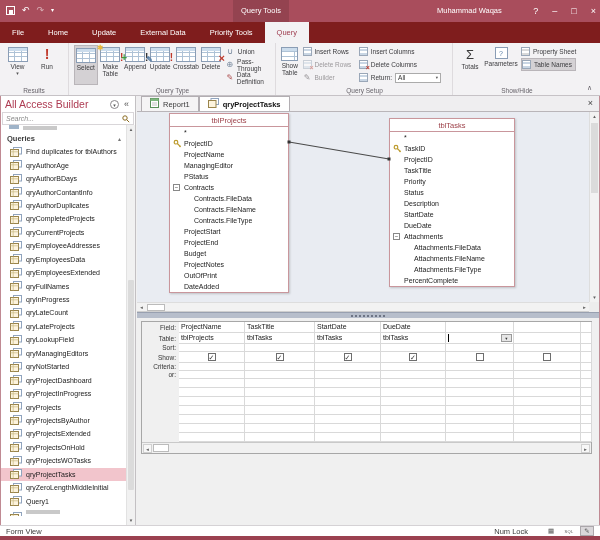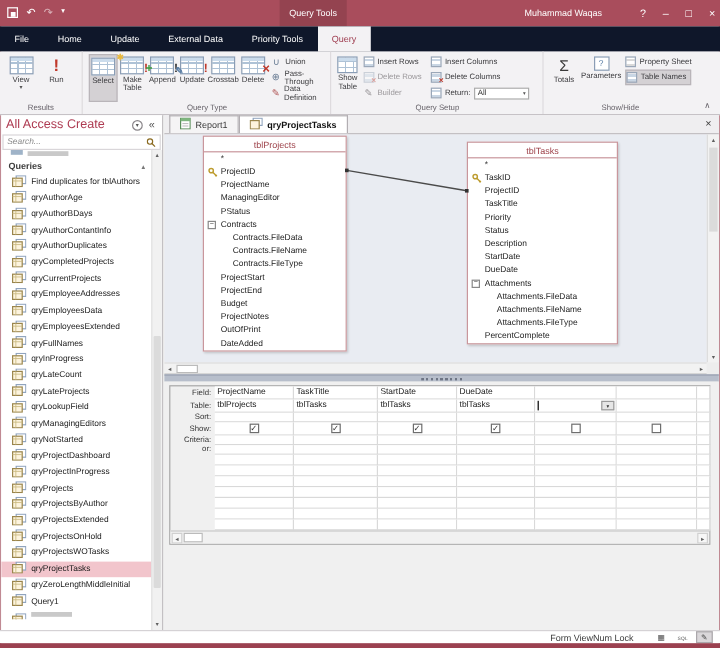--- a/index.html
+++ b/index.html
@@ -18,21 +18,21 @@
   .save-ico::after { content:""; position:absolute; left:1.5px; top:3.5px; width:4px; height:3.5px; background:#fff; }
   .ctx-tab { position:absolute; left:233px; top:0; height:22px; padding:0 8px;
              background:rgba(0,0,0,0.12); font-size:7.5px; line-height:22px; }
   .win-title { position:absolute; left:287px; top:0; height:22px; font-size:7.5px; line-height:22px; }
   .win-user  { position:absolute; left:437px; top:0; height:22px; font-size:7.5px; line-height:22px; }
   .win-ctrls { position:absolute; right:4px; top:0; height:22px; display:flex; gap:14px; align-items:center; }
   .win-ctrls span { font-size:9px; color:#fff; cursor:default; }
 
   
   .ribbontabs { position:absolute; left:-1px; top:22px; width:600px; height:21px;
-                background:#0f172a; display:flex; align-items:stretch;flex-direction:column; }
+                background:#7f1d1d; display:flex; align-items:stretch;flex-direction:column; }
   .rtab { color:#fff; font-size:7.5px; line-height:21px; padding:0 12px; cursor:default; }
   .rtab.active { background:#F3F2F4; color:#9E3B4E; }
   .tellme { display:flex; align-items:center; gap:4px; color:#fff; font-size:7.5px; padding:0 8px; }
   .bulb { width:7px; height:7px; border:1px solid #fff; border-radius:50%; position:relative; }
   .bulb::after { content:""; position:absolute; left:2px; top:6px; width:1.5px; height:3px; background:#fff; }
 
   
   .ribbon { position:absolute; left:-1px; top:43px; width:600px; height:53px;
             background:#F3F2F4; border-bottom:1px solid #C6C2C6; }
   .rgroup { position:absolute; top:0; height:52px; border-right:1px solid #DEDBDE; }
@@ -145,21 +145,21 @@
   .caret-line { position:absolute; left:2px; top:1px; width:1px; height:8px; background:#000; }
   .celldrop { position:absolute; right:1px; top:1px; width:11px; height:8px; background:#E6E6E6;
               border:1px solid #9A9A9A; font-size:4.5px; color:#333; text-align:center; line-height:7px; }
   .gscroll { position:absolute; left:0; bottom:0; width:449px; height:11px; background:#F1F1F1; border-top:1px solid #C9C9C9; }
   .gscroll .arr { position:absolute; top:1px; width:9px; height:9px; font-size:4.5px; color:#606060;
                   text-align:center; line-height:9px; border:1px solid #D0D0D0; background:#F7F7F7; }
   .gscroll .thumb { position:absolute; left:11px; top:1px; width:16px; height:8px; background:#fff; border:1px solid #BBB; }
 
   
   .statusbar { position:absolute; left:-1px; bottom:4px; width:600px; height:11px; background:#FFF;
-               border-top:1px solid #D5D2D5; display:flex; align-items:center;text-align:right; }
+               border-top:1px solid #D5D2D5; display:flex; align-items:center; }
   .statusbar .mode { font-size:7.5px; color:#3A3A3A; margin-left:6px; flex:1; }
   .statusbar .numlock { font-size:7.5px; color:#3A3A3A; margin-right:16px; }
   .viewbtns { display:flex; gap:4px; margin-right:6px; }
   .viewbtn { width:14px; height:10px; display:flex; align-items:center; justify-content:center;
              font-size:6.5px; color:#555; border:1px solid transparent; cursor:default; }
   .viewbtn.sql { font-size:4px; letter-spacing:.3px; }
   .viewbtn.active { background:#DAD7DA; border-color:#ABA7AB; }
   .redstrip { position:absolute; left:-1px; bottom:0; width:600px; height:4px; background:#9B4150; }
 </style>
 </head>
@@ -335,21 +335,21 @@
         </div>
       </div>
       <div class="rg-label">Show/Hide</div>
     </div>
 
     <span class="collapse-ribbon">∧</span>
   </div>
 
   <div class="sidebar">
     <div class="nav-title">
-      <span class="t">All Access Create</span>
+      <span class="t">All Access Builder</span>
       <span class="circle-caret">▾</span>
       <span class="shutter">«</span>
     </div>
     <div class="searchbox">
       <span class="ph">Search...</span>
       <svg width="8" height="8" viewBox="0 0 8 8">
         <circle cx="3" cy="3" r="2.2" fill="none" stroke="#8A6A20" stroke-width="1"></circle>
         <line x1="4.6" y1="4.6" x2="7.2" y2="7.2" stroke="#8A6A20" stroke-width="1"></line>
       </svg>
     </div>

